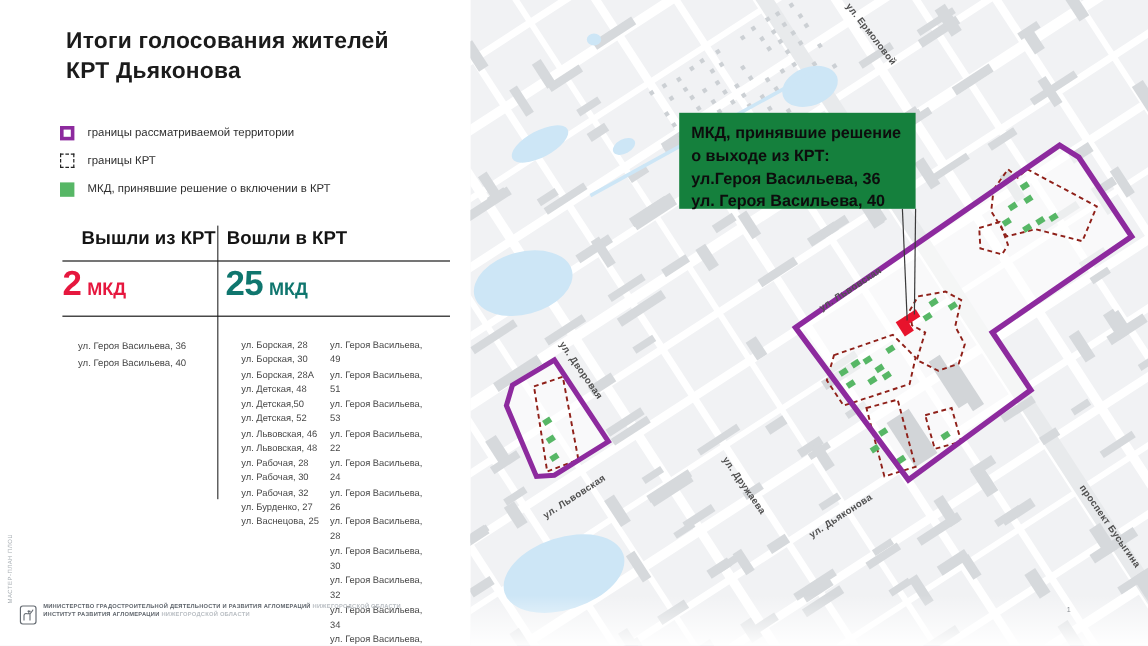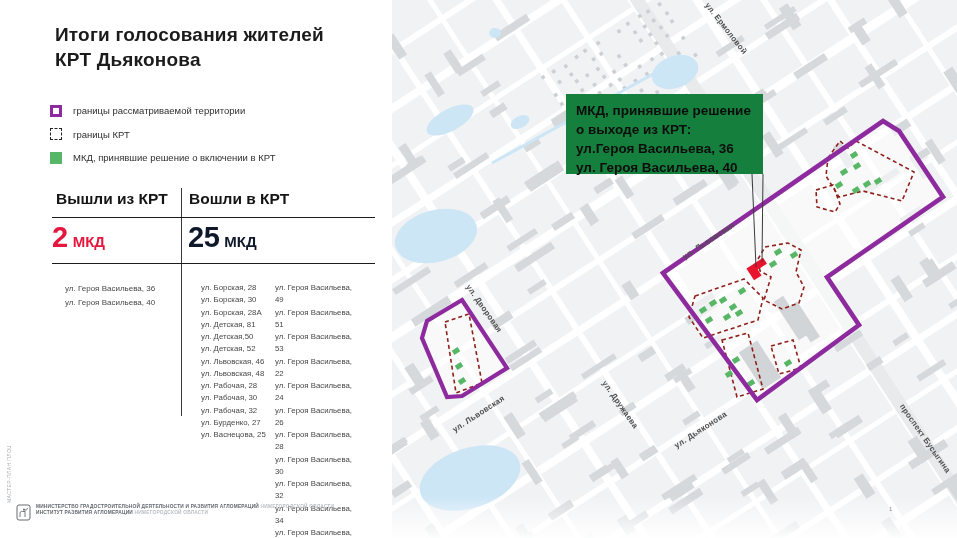--- a/index.html
+++ b/index.html
@@ -18,21 +18,21 @@
   .sw{width:12px;height:12px;box-sizing:border-box;flex:0 0 12px;}
   .sw-purple{border:3.2px solid #8d2a9e;background:#fff;}
   .sw-dashed{border:1.6px dashed #222;background:#fff;}
   .legend-label{margin-left:11px;font-size:9.5px;color:#2f2f2f;}
   .results{position:absolute;left:52px;top:188px;width:323px;height:232px;}
   .divider-v{position:absolute;left:129px;top:0;width:1px;height:228px;background:#3a3a3a;}
   .hline{position:absolute;left:0;width:323px;background:#1c1c1c;}
   .hline1{top:29px;height:1.4px;}
   .hline2{top:75px;height:1px;}
   .col-header{position:absolute;top:2px;font-size:15.5px;font-weight:700;color:#141414;}
-  .hdr-left{left:4px;} .hdr-right{left:137px;}
+  .hdr-left{left:16px;} .hdr-right{left:137px;}
   .count{position:absolute;top:33px;display:flex;align-items:baseline;font-weight:800;}
   .count .num{font-size:29px;letter-spacing:-.5px;}
   .count .unit{font-size:15px;margin-left:5px;}
   .cnt-left{left:0;} .cnt-right{left:136px;}
   ul.addr{list-style:none;margin:13px;padding:0;position:absolute;font-size:7.8px;color:#474747;}
   #list-left{left:0;top:81px;line-height:13.8px;font-size:8px;}
   #list-r1{left:136px;top:81px;line-height:12.25px;}
   #list-r2{left:210px;top:81px;line-height:12.25px;}
   
   .footer{position:absolute;left:16px;top:504px;display:flex;align-items:flex-start;}
@@ -78,34 +78,34 @@
       <div class="hline hline1"></div>
       <div class="hline hline2"></div>
 
       <div class="col-header hdr-left">Вышли из КРТ</div>
       <div class="col-header hdr-right">Вошли в КРТ</div>
 
       <div class="count cnt-left" id="cnt-left" style="color: rgb(230, 23, 62);">
         <span class="num">2</span>
         <span class="unit">МКД</span>
       </div>
-      <div class="count cnt-right" id="cnt-right" style="color: #0f172a;">
+      <div class="count cnt-right" id="cnt-right" style="color: #0f766e;">
         <span class="num">25</span>
         <span class="unit">МКД</span>
       </div>
 
       <ul class="addr" id="list-left">
           <li>ул. Героя Васильева, 36</li>
           <li>ул. Героя Васильева, 40</li>
         </ul>
       <ul class="addr" id="list-r1">
           <li>ул. Борская, 28</li>
           <li>ул. Борская, 30</li>
           <li>ул. Борская, 28А</li>
-          <li>ул. Детская, 81</li>
+          <li>ул. Детская, 48</li>
           <li>ул. Детская,50</li>
           <li>ул. Детская, 52</li>
           <li>ул. Львовская, 46</li>
           <li>ул. Львовская, 48</li>
           <li>ул. Рабочая, 28</li>
           <li>ул. Рабочая, 30</li>
           <li>ул. Рабочая, 32</li>
           <li>ул. Бурденко, 27</li>
           <li>ул. Васнецова, 25</li>
         </ul>

